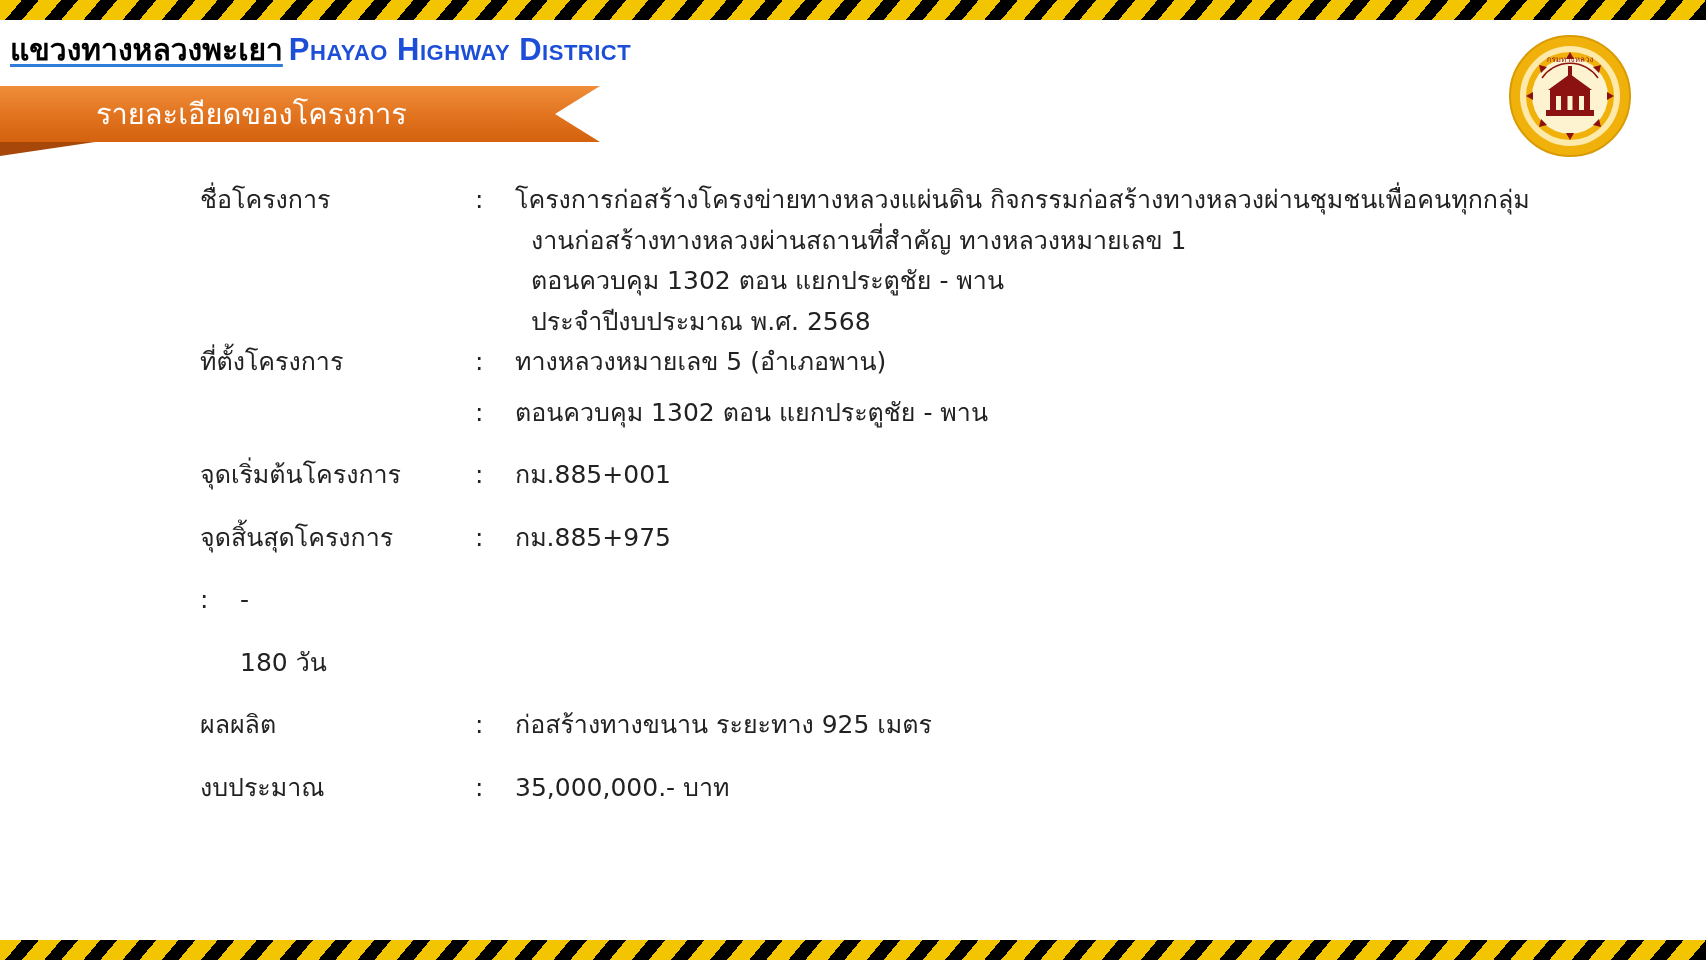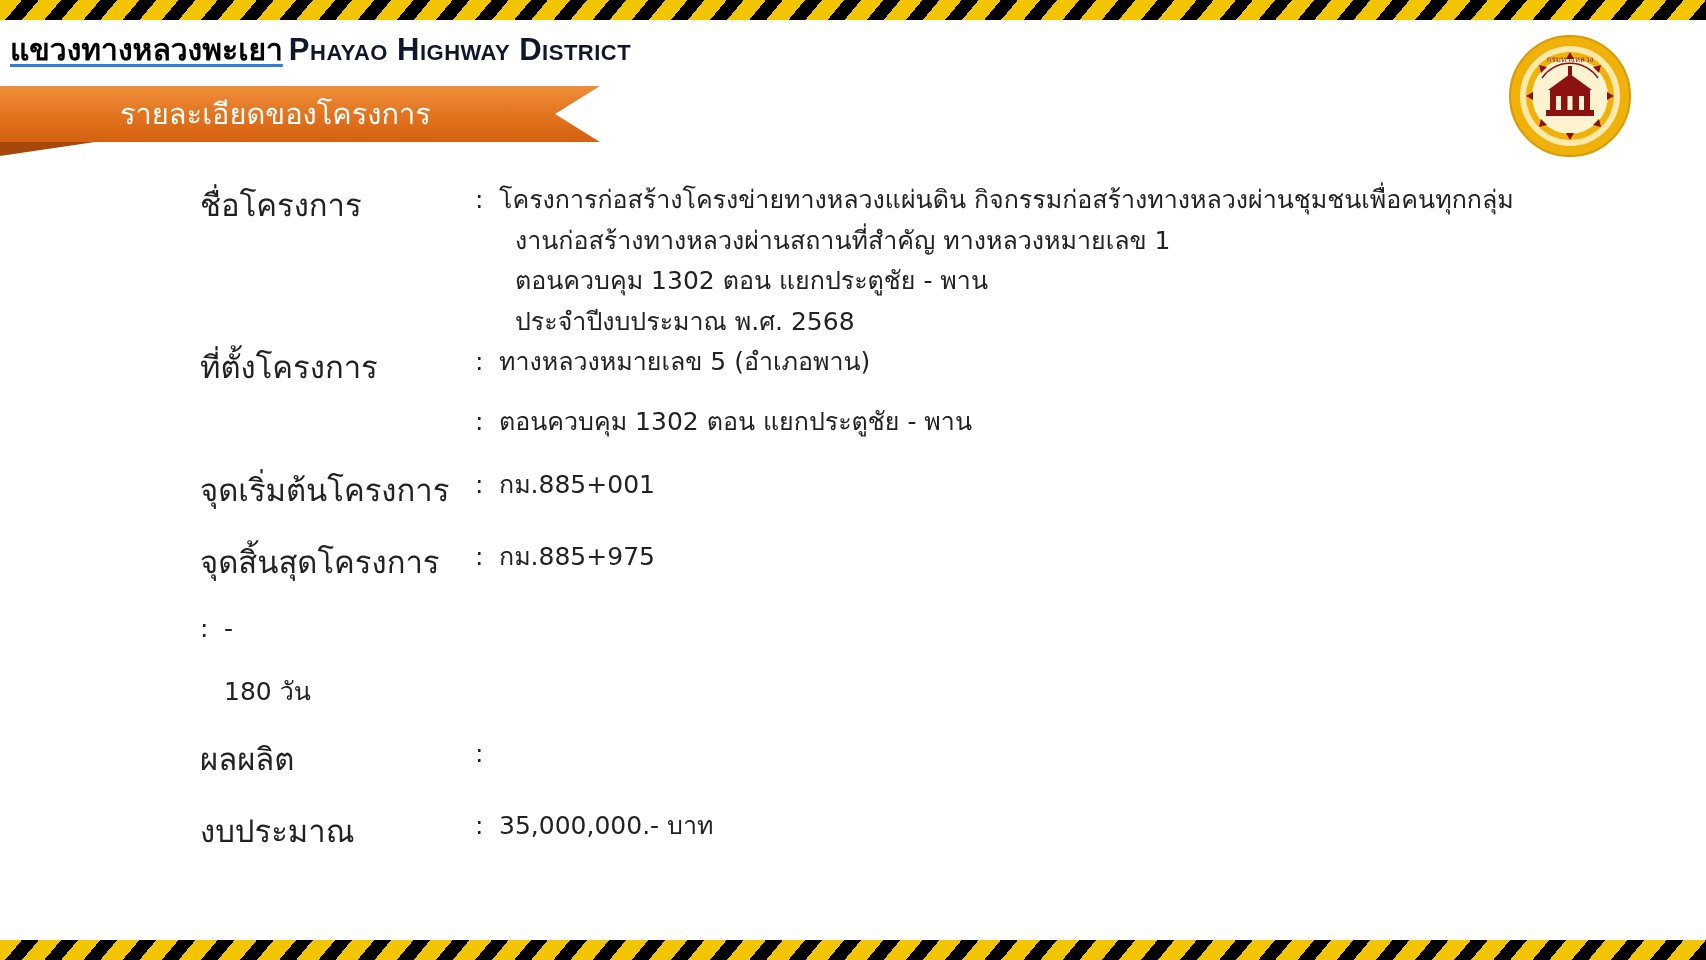--- a/index.html
+++ b/index.html
@@ -47,21 +47,21 @@
     color: #000000;
     text-decoration: underline;
     text-decoration-color: #2f7ddb;
     text-underline-offset: 4px;
     vertical-align: baseline;
   }
   .header-en {
     font-family: "Liberation Sans", sans-serif;
     font-size: 31px;
     font-weight: bold;
-    color: #0f172a;
+    color: #1d4ed8;
     letter-spacing: 0.5px;
     font-variant: small-caps;
     text-transform: capitalize;
     margin-left: 6px;
     vertical-align: baseline;
   }
 
   
   .ribbon-wrap {
     position: absolute;
@@ -78,21 +78,21 @@
     height: 56px;
     background: linear-gradient(to bottom, #ef8e3a 0%, #e1721e 55%, #d4620f 100%);
     clip-path: polygon(0 0, 600px 0, 555px 28px, 600px 56px, 0 56px);
     display: flex;
     align-items: center;
   }
   .ribbon-label {
     font-size: 29px;
     color: #ffffff;
     font-weight: 500;
-    margin-left: 120px;
+    margin-left: 96px;
     line-height: 1;
   }
   .ribbon-tail {
     position: absolute;
     top: 56px;
     left: 0;
     width: 0;
     height: 0;
     border-left: 0 solid transparent;
     border-top: 14px solid #a8470a;
@@ -115,36 +115,37 @@
     left: 200px;
     width: 1420px;
   }
   .row {
     display: flex;
     align-items: flex-start;
   }
   .label {
     width: 275px;
     flex: 0 0 275px;
-    font-size: 31px;
+    font-size: 25px;
     color: #222222;
     line-height: 1.62;
   }
   .colon {
     width: 24px;
     flex: 0 0 24px;
     font-size: 25px;
     color: #222222;
     line-height: 1.62;
   }
   .value {
     font-size: 25px;
     color: #222222;
     line-height: 1.62;
     white-space: nowrap;
+    margin-left: 16px;
   }
   .value .sub {
     display: block;
     padding-left: 16px;
   }
   .gap-sm { height: 10px; }
   .gap-md { height: 22px; }
 </style>
 </head>
 <body>
@@ -246,20 +247,21 @@
   <div class="row">
     <div class="colon"></div>
     <div class="value">180 วัน</div>
   </div>
 
   <div class="gap-md"></div>
 
   <div class="row">
     <div class="label">ผลผลิต</div>
     <div class="colon">:</div>
+    <div class="value">ก่อสร้างทางขนาน   ระยะทาง 925   เมตร</div>
   </div>
 
   <div class="gap-md"></div>
 
   <div class="row">
     <div class="label">งบประมาณ</div>
     <div class="colon">:</div>
     <div class="value">35,000,000.- บาท</div>
   </div>
 

